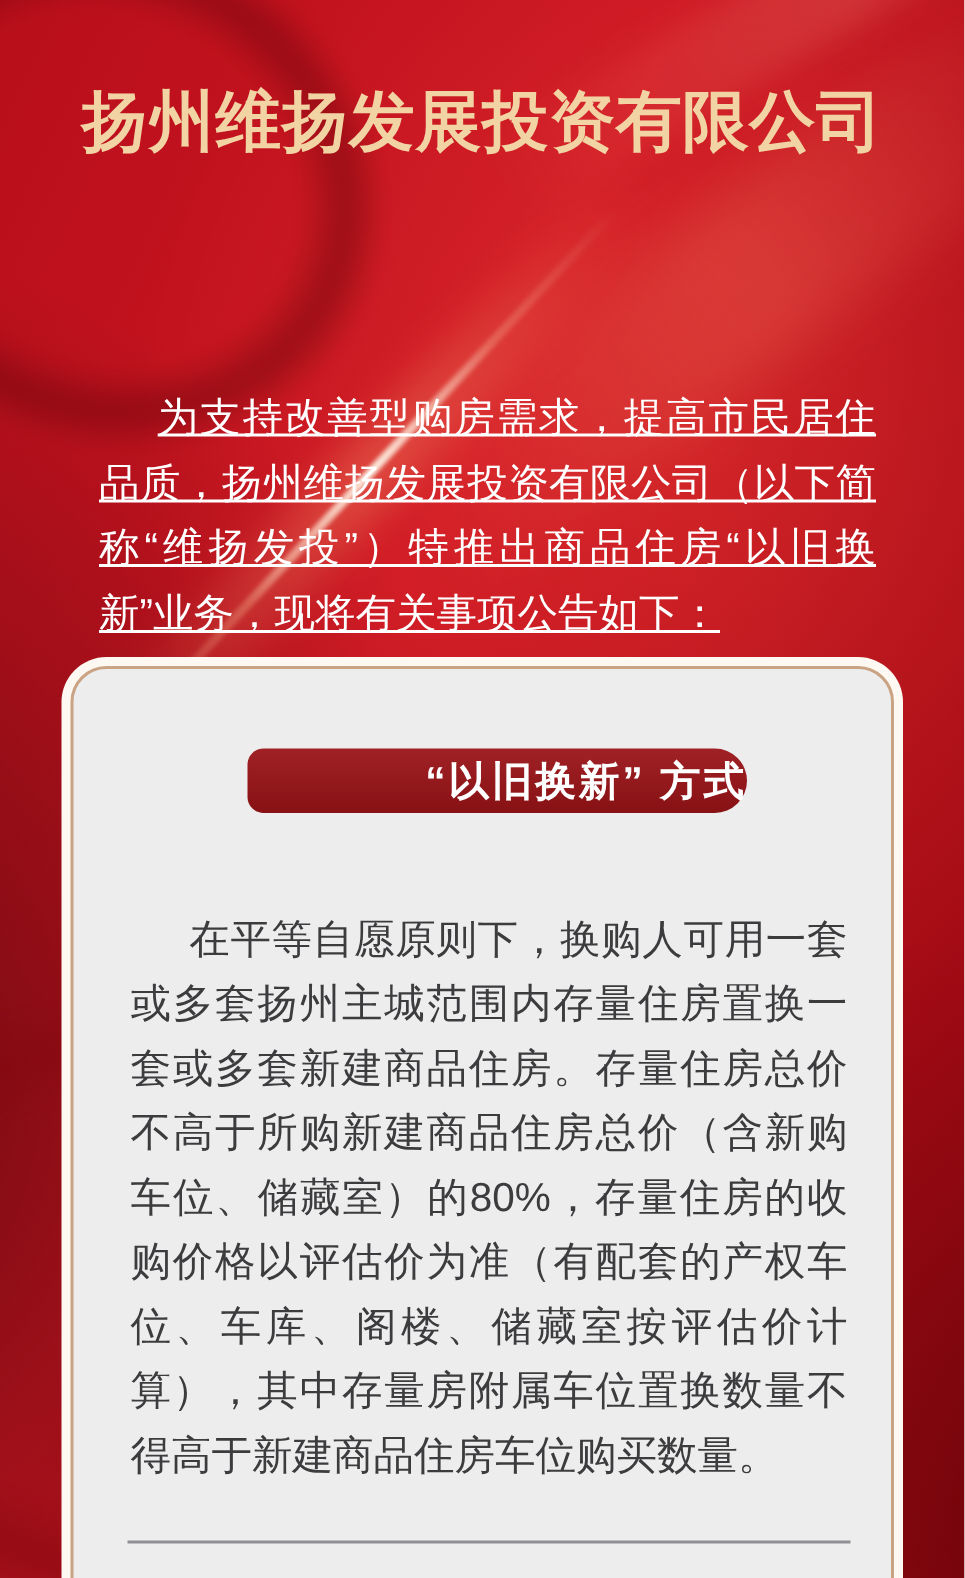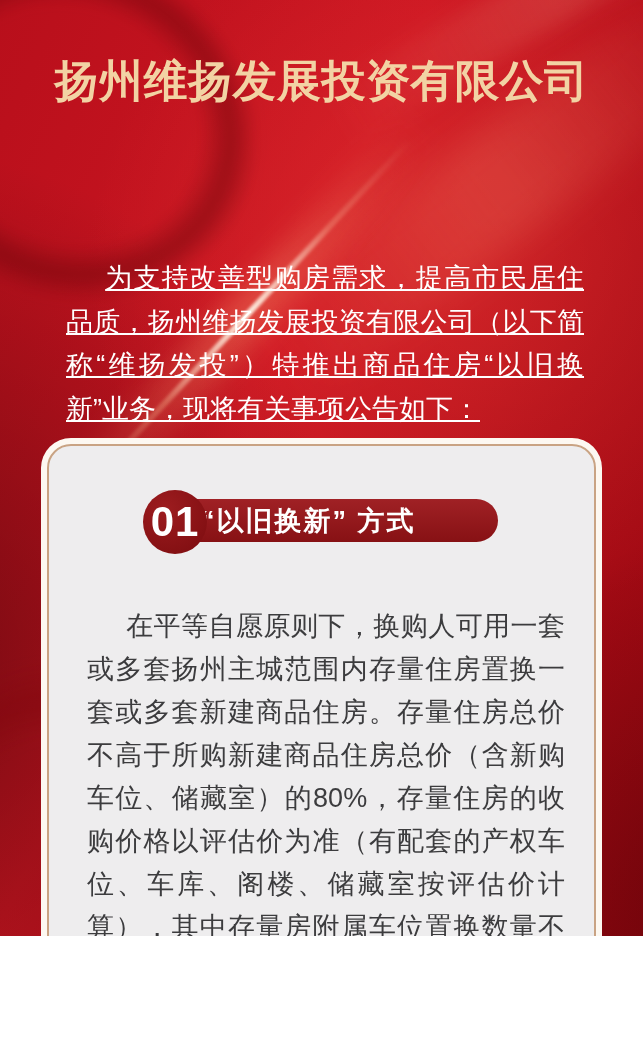--- a/index.html
+++ b/index.html
@@ -1,21 +1,21 @@
 <!DOCTYPE html>
 <html><head>
 <meta charset="utf-8">
 <style>
   html, body { margin: 0; padding: 0; background: #ffffff; }
   * { box-sizing: border-box; }
 
   .poster {
     position: relative;
     width: 643px;
-    height: 936px;
+    height: 1052px;
     overflow: hidden;
     font-family: "Liberation Sans", "DejaVu Sans", sans-serif;
     background:
       radial-gradient(90% 60% at 72% 28%, rgba(255,80,65,0.30), transparent 65%),
       radial-gradient(120% 90% at -15% 70%, rgba(40,0,3,0.50), transparent 60%),
       radial-gradient(100% 70% at 112% 96%, rgba(40,0,3,0.35), transparent 55%),
       linear-gradient(115deg, #b80f1b 0%, #cc1622 40%, #ad0c17 70%, #95070f 100%);
   }
 
   
@@ -90,21 +90,21 @@
     background: #eeedee;
     border: 2px solid #c9a383;
     border-radius: 24px;
   }
 
   
   .badge-pill {
     position: absolute; left: 116px; top: 53px; width: 333px; height: 43px;
     background: linear-gradient(180deg, #a02125 0%, #871114 100%);
     border-radius: 12px 24px 24px 12px;
-    display: flex; align-items: center; justify-content: flex-start;
+    display: flex; align-items: center; justify-content: flex-end;
     padding-left: 36px;
     z-index: 1;
   }
   .badge-pill .pill-label {
     color: #ffffff; font-size: 27px; font-weight: bold; letter-spacing: 2px;
     white-space: nowrap;
   }
   .badge-circle {
     position: absolute; left: 94px; top: 44px; width: 64px; height: 64px;
     background: radial-gradient(circle at 35% 30%, #9d1c1f, #841013 75%);
@@ -149,23 +149,20 @@
   </div>
 
   <p class="intro">为支持改善型购房需求，提高市民居住品质，扬州维扬发展投资有限公司（以下简称“维扬发投”）特推出商品住房“以旧换新”业务，现将有关事项公告如下：</p>
 
   <div class="card">
     <div class="card-inner">
 
       <div class="badge-pill">
         <span class="pill-label">“以旧换新” 方式</span>
       </div>
-      <div class="badge-circle">
-        <span class="num">01</span>
-      </div>
 
       <p class="section-body">在平等自愿原则下，换购人可用一套或多套扬州主城范围内存量住房置换一套或多套新建商品住房。存量住房总价不高于所购新建商品住房总价（含新购车位、储藏室）的80%，存量住房的收购价格以评估价为准（有配套的产权车位、车库、阁楼、储藏室按评估价计算），其中存量房附属车位置换数量不得高于新建商品住房车位购买数量。</p>
 
       <div class="divider"></div>
 
     </div>
   </div>
 
 </div>
 

